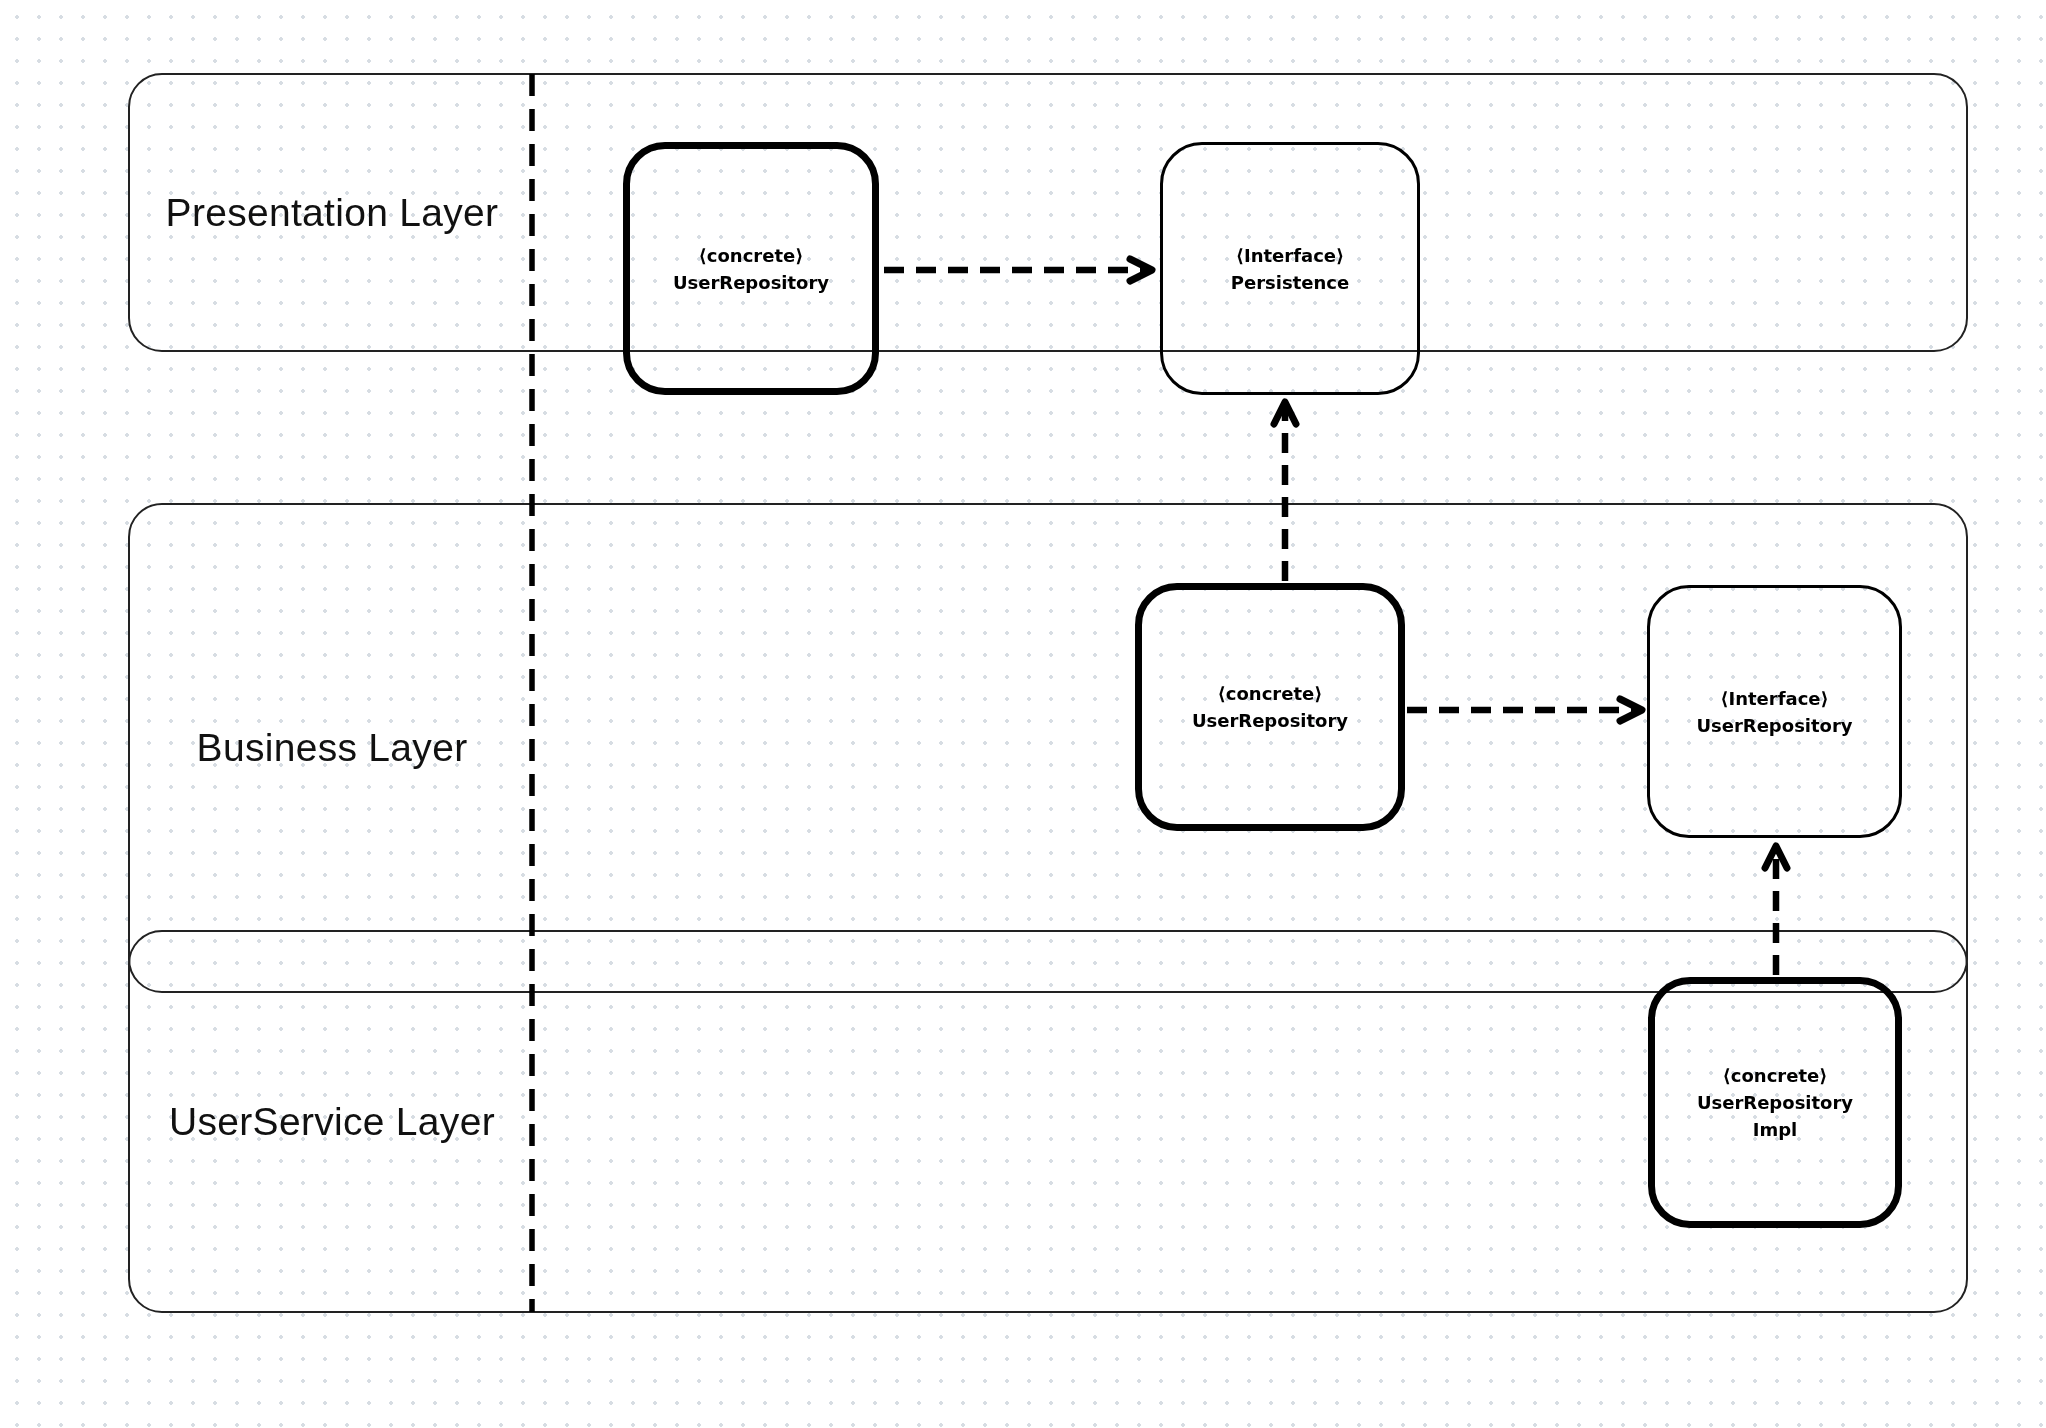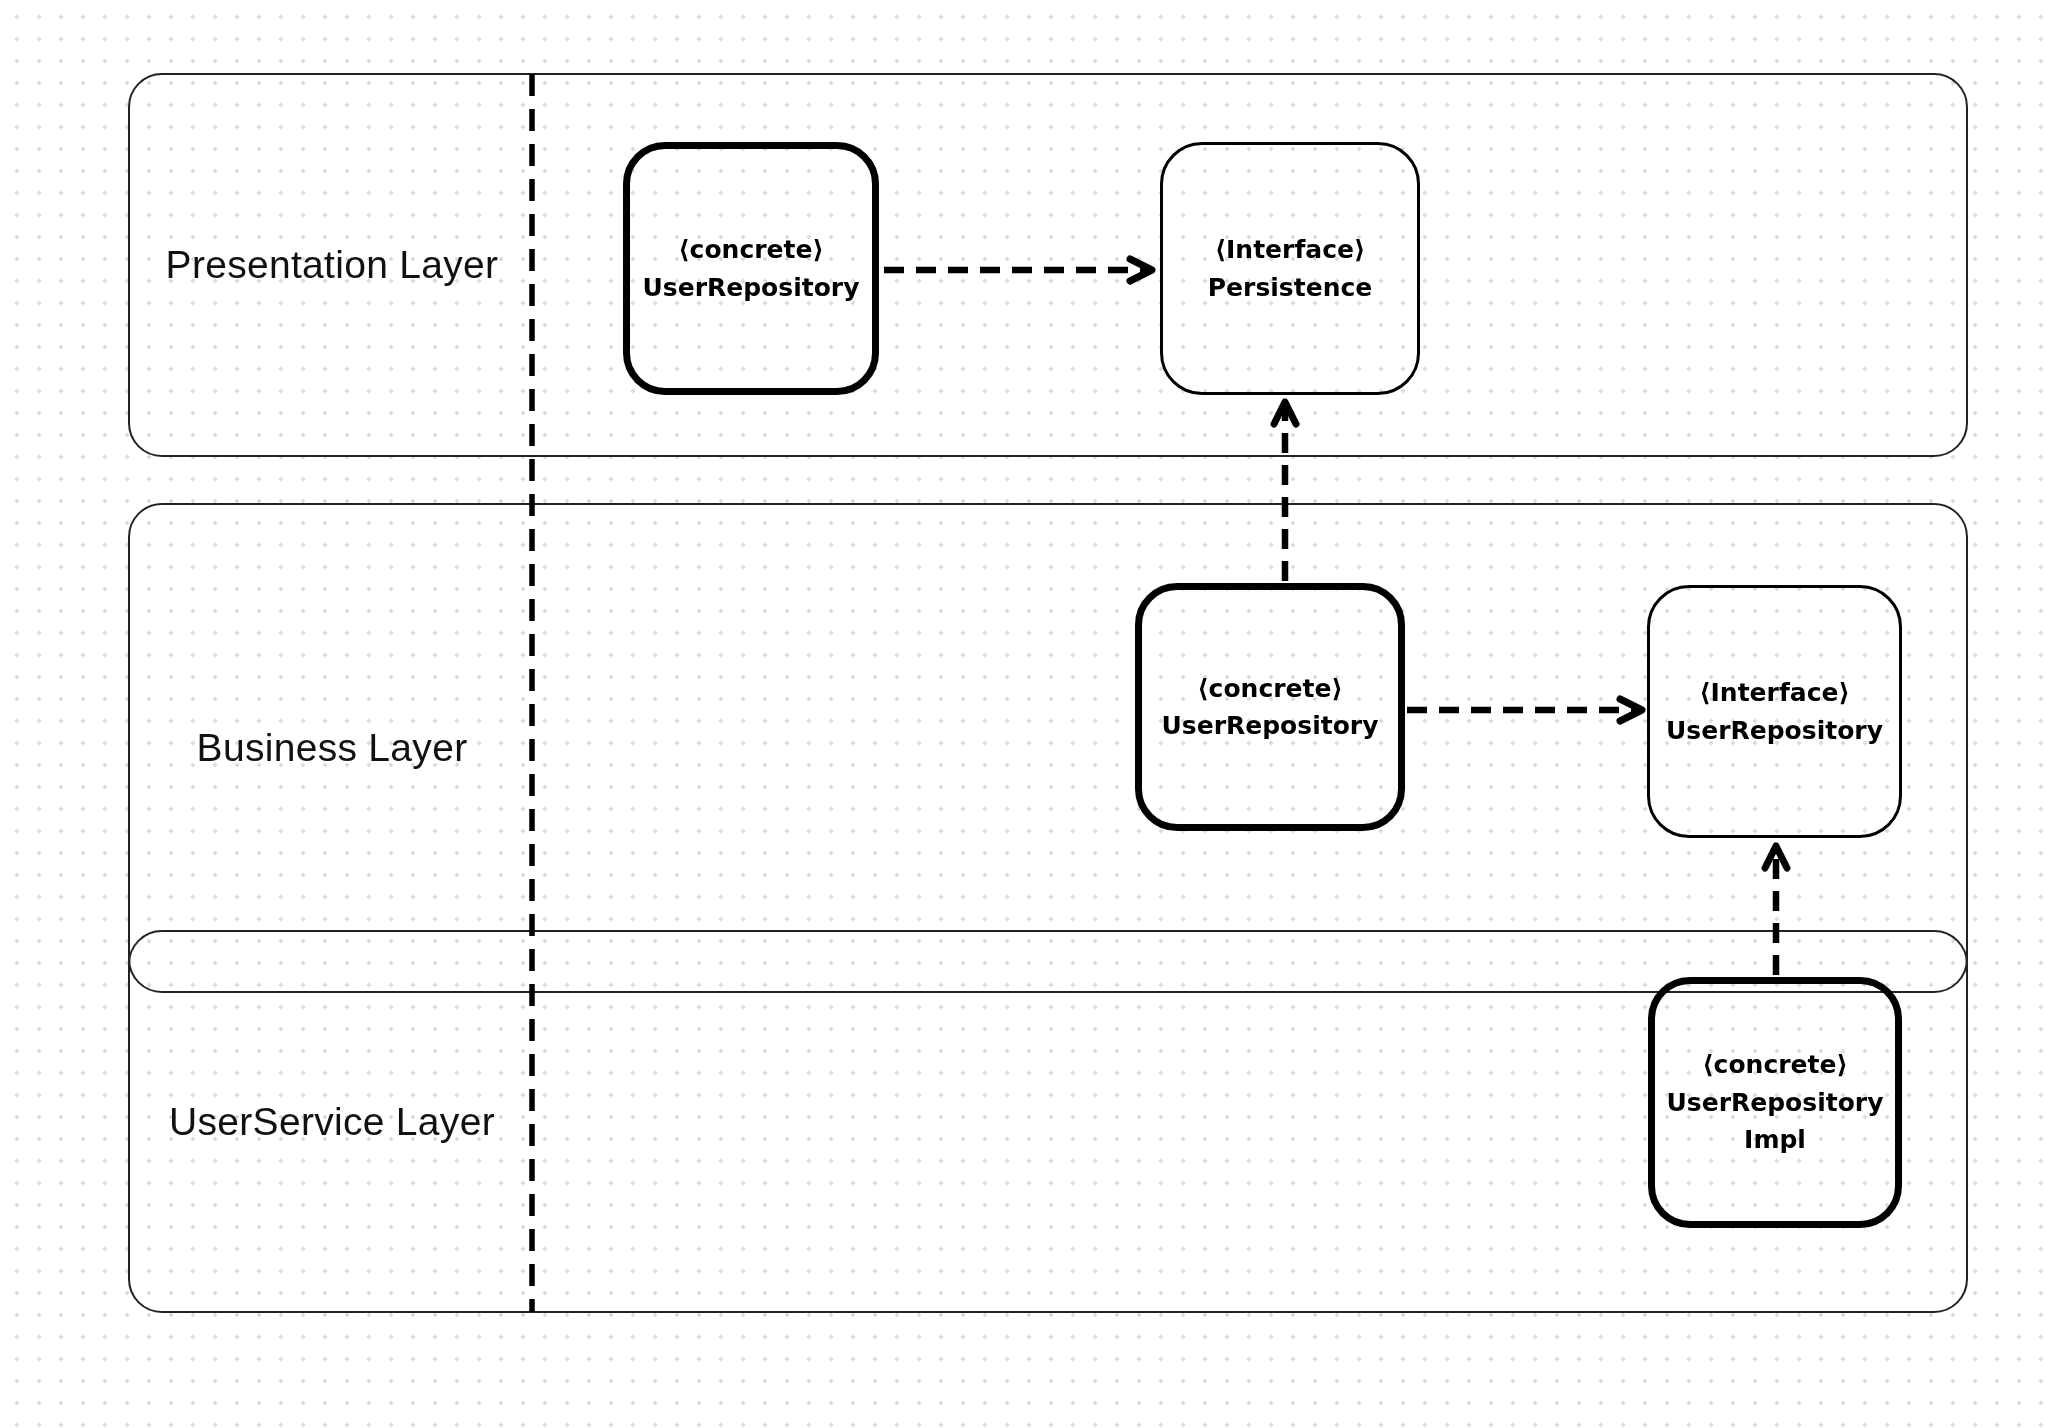--- a/index.html
+++ b/index.html
@@ -25,21 +25,21 @@
   
   .layer {
     position: absolute;
     left: 128px;
     width: 1840px;
     border: 2px solid #222222;
     border-radius: 34px;
     box-sizing: border-box;
     background: transparent;
   }
-  .layer-presentation { top: 73px;  height: 384px; }
+  .layer-presentation { top: 73px;  height: 279px; }
   .layer-business     { top: 503px; height: 490px; }
   .layer-persistence  { top: 930px; height: 383px; }
 
   .layer-label {
     position: absolute;
     left: 0;
     top: 0;
     width: 404px;
     height: 100%;
     display: flex;
@@ -57,21 +57,21 @@
     box-sizing: border-box;
     border-radius: 42px;
     background: transparent;
     display: flex;
     flex-direction: column;
     align-items: center;
     justify-content: center;
     text-align: center;
     font-family: "DejaVu Sans", sans-serif;
     font-weight: bold;
-    font-size: 25px;
+    font-size: 18px;
     line-height: 1.5;
     color: #000000;
     white-space: nowrap;
   }
   .node.concrete  { border: 7px solid #000000; }
   .node.interface { border: 3px solid #000000; }
 
   .node-usercontroller     { left: 623px;  top: 142px; width: 256px; height: 253px; }
   .node-userservice        { left: 1160px; top: 142px; width: 260px; height: 253px; }
   .node-userserviceimpl    { left: 1135px; top: 583px; width: 270px; height: 248px; }

